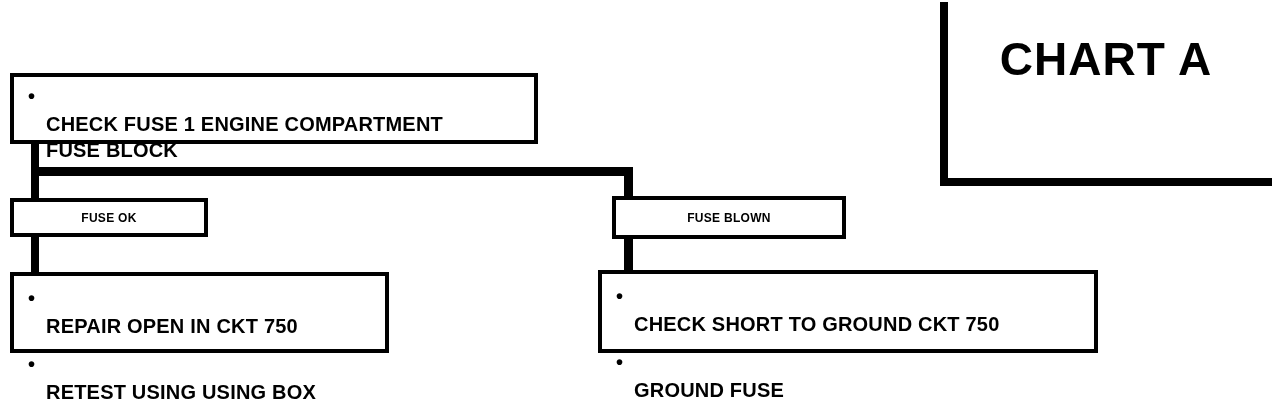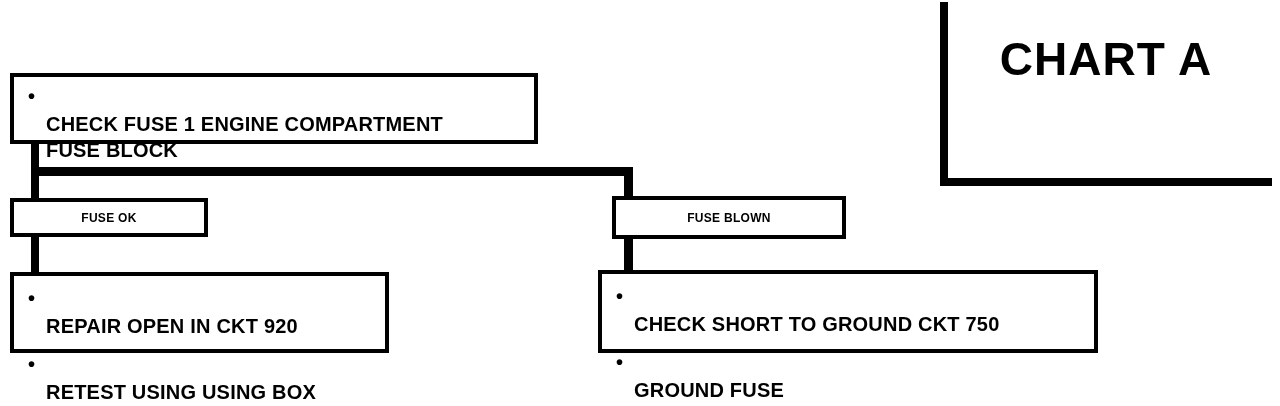--- a/index.html
+++ b/index.html
@@ -158,21 +158,21 @@
   </div>
 
   <div class="node-box" style="left:598px; top:196px; width:234px; height:43px; display:flex; align-items:center; justify-content:center;margin-left:14px;">
     <div class="label-box-text">FUSE BLOWN</div>
   </div>
 
   <div class="node-box" style="left:10px; top:272px; width:379px; height:81px;">
     <div class="node-inner" style="padding-top:9px;">
       <div class="bullet-line" style="margin-bottom:12px;">
         <span class="dot">•</span>
-        <span class="txt">REPAIR OPEN IN CKT 920</span>
+        <span class="txt">REPAIR OPEN IN CKT 750</span>
       </div>
       <div class="bullet-line">
         <span class="dot">•</span>
         <span class="txt">RETEST USING USING BOX</span>
       </div>
     </div>
   </div>
 
   <div class="node-box" style="left:598px; top:270px; width:500px; height:83px;">
     <div class="node-inner" style="padding-top:9px;">

